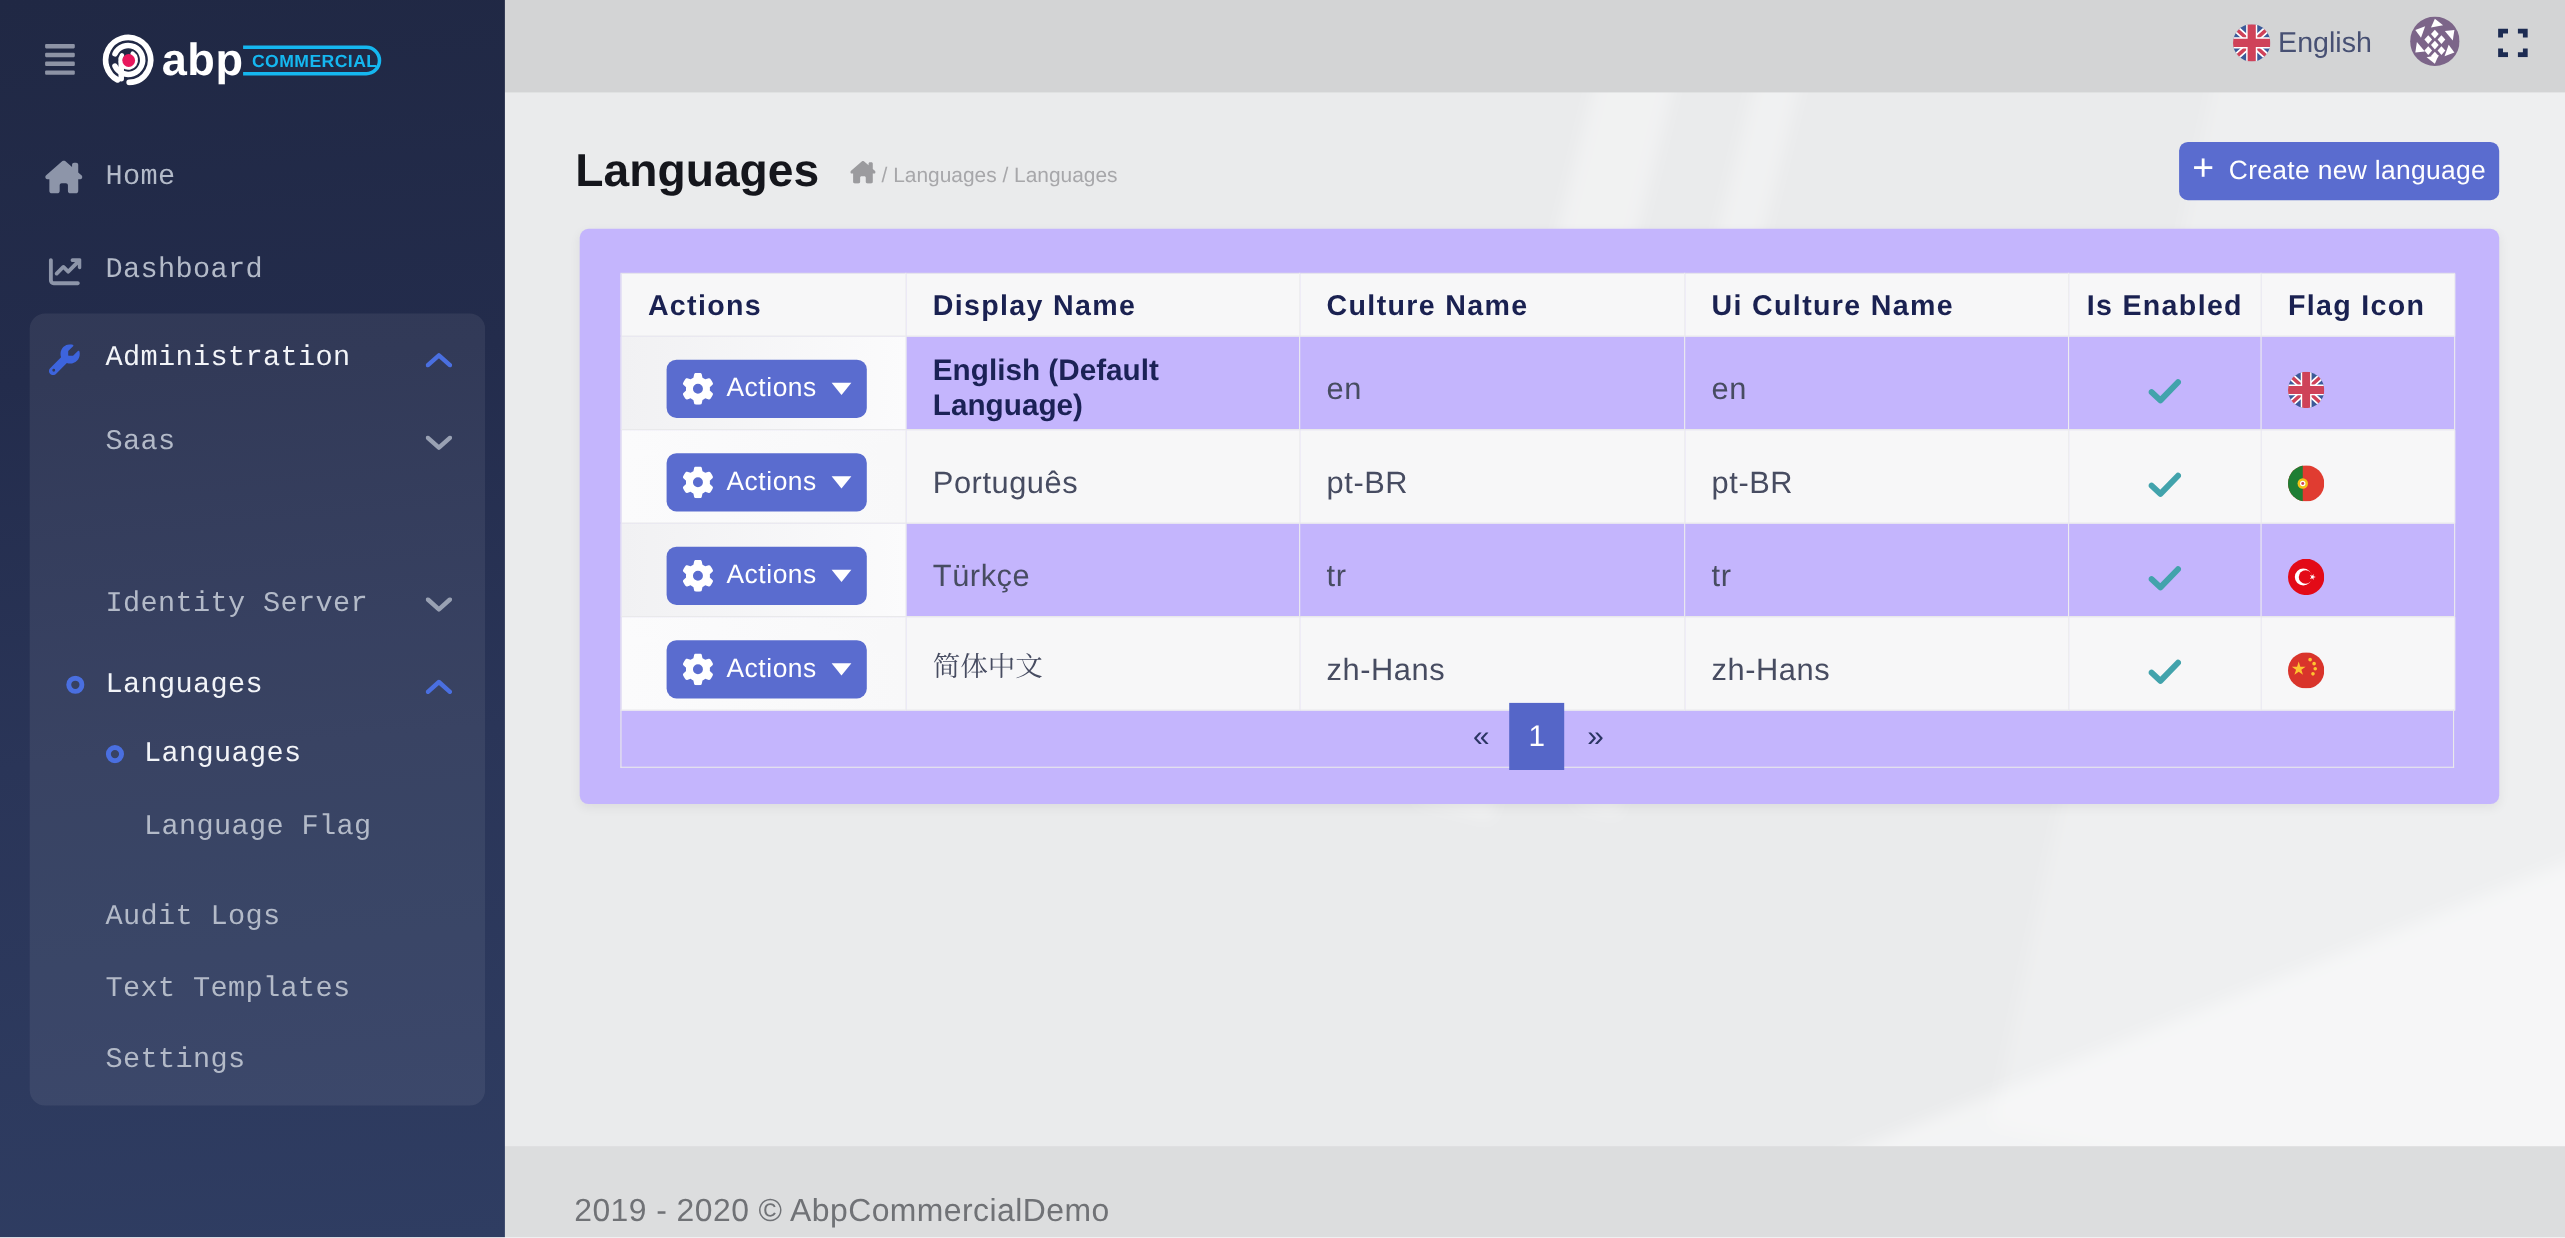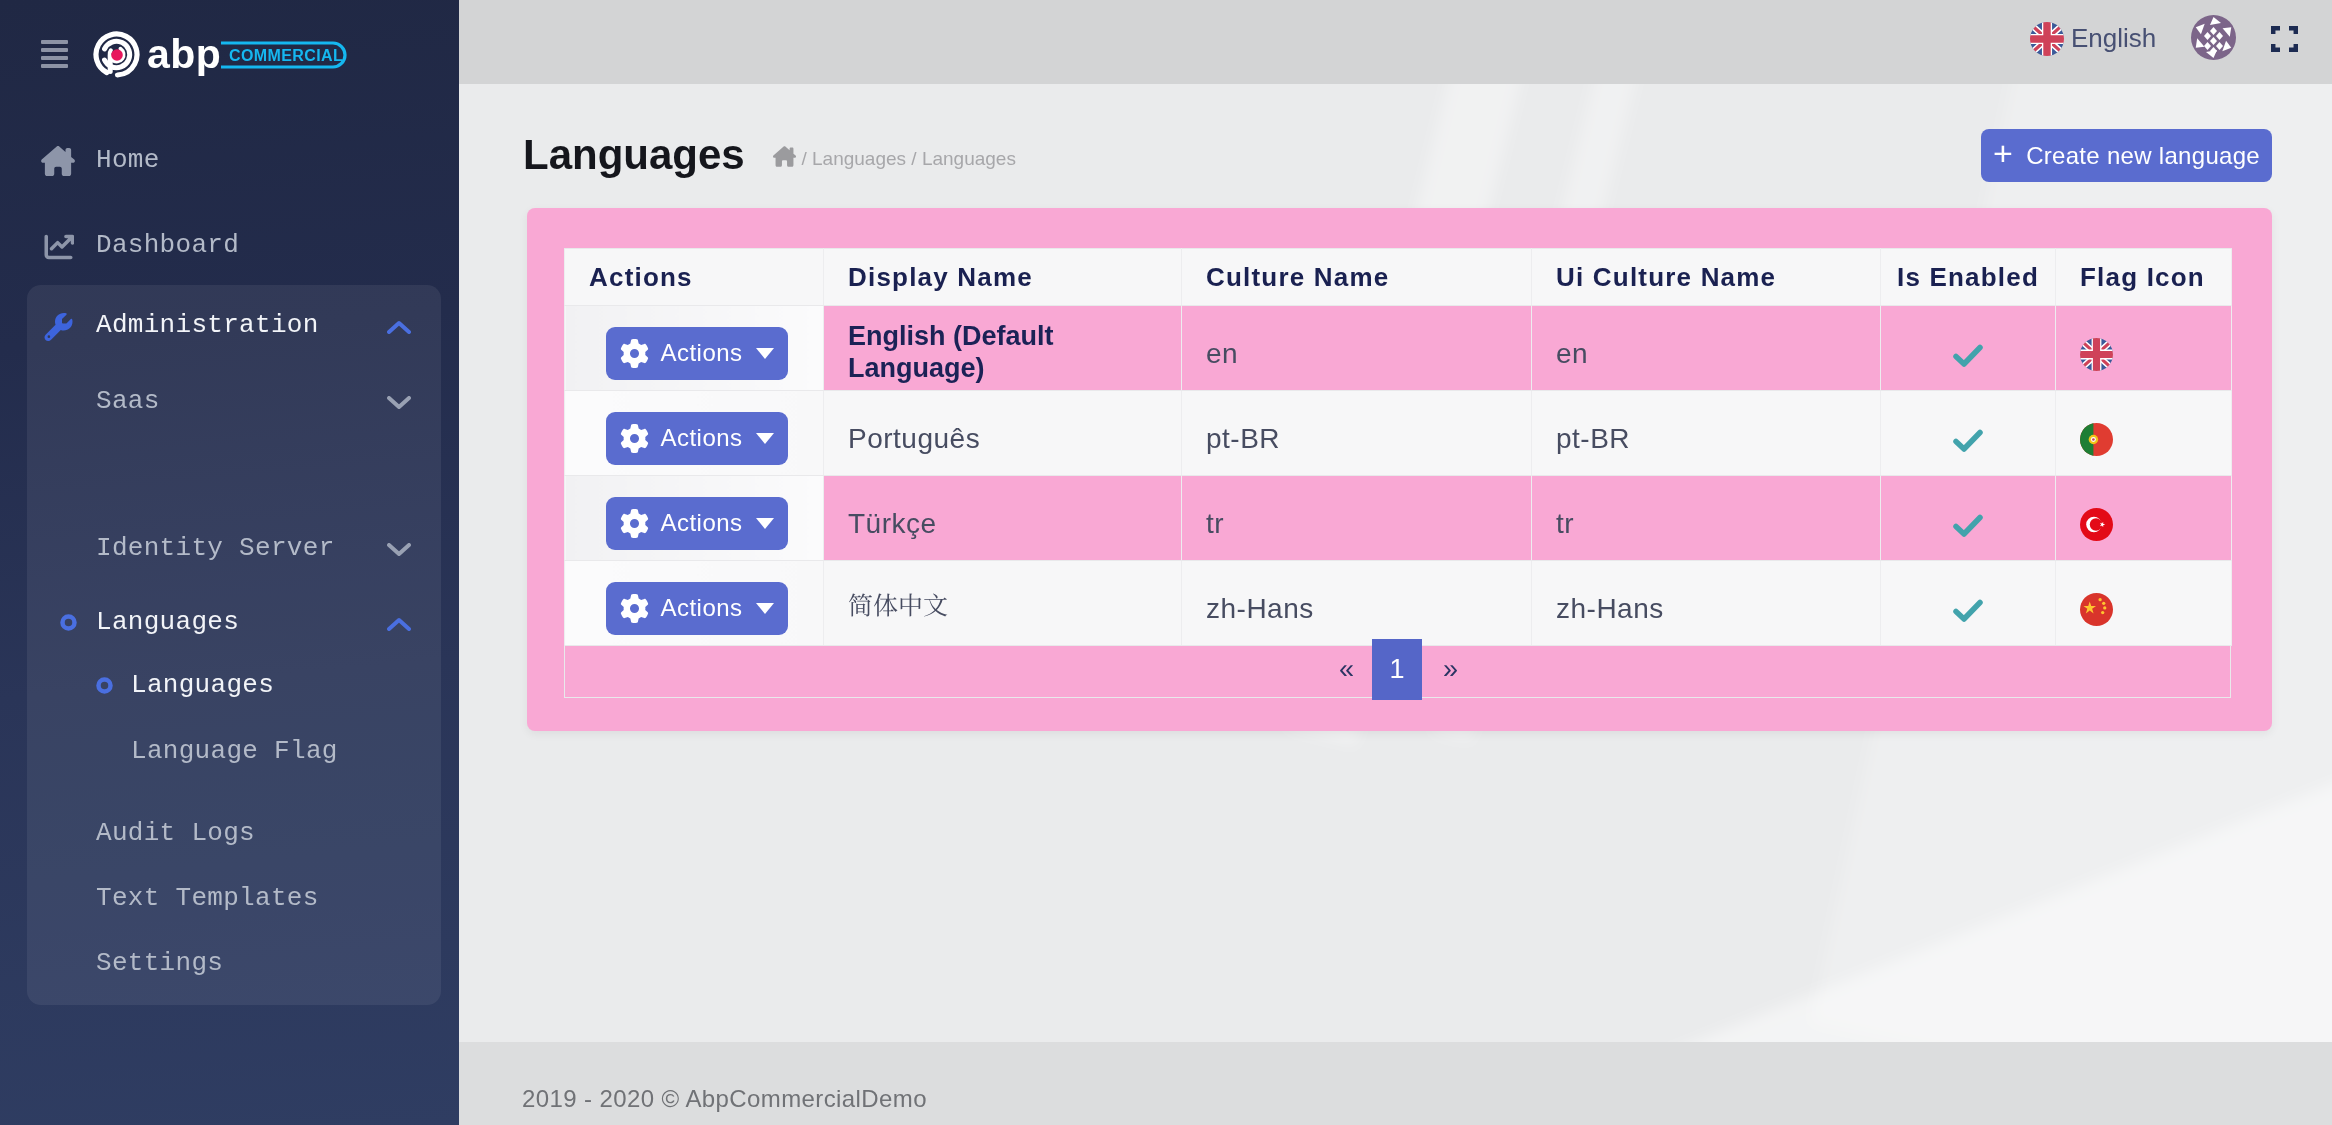--- a/index.html
+++ b/index.html
@@ -32,41 +32,41 @@
 
 .wmb { position:absolute; z-index:1; filter:blur(7px); }
 
 
 #titlerow { position:absolute; left:523px; top:131px; z-index:3; }
 h1 { font-size:42px; letter-spacing:-2px; color:#15161c; letter-spacing:0px; font-weight:bold; display:inline-block; vertical-align:middle; }
 #crumb { display:inline-block; vertical-align:middle; margin-left:24px; color:#a7a7aa; font-size:19px; margin-top:6px; letter-spacing:0px; }
 #createbtn { position:absolute; left:1981px; top:129px; width:291px; height:53px; background:#5a6ccf; border-radius:8px; color:#fff; font-size:24px; letter-spacing:0.3px; display:flex; align-items:center; justify-content:center; z-index:3; }
 #createbtn .plus { font-size:34px; margin-right:13px; margin-top:-4px; }
 
-#card { position:absolute; left:527px; top:208px; width:1745px; height:523px; background:#f9a8d4; border-radius:8px; box-shadow:0 3px 10px rgba(0,0,0,0.06); z-index:3; }
+#card { position:absolute; left:527px; top:208px; width:1745px; height:523px; background:#c4b5fd; border-radius:8px; box-shadow:0 3px 10px rgba(0,0,0,0.06); z-index:3; }
 #tbl { position:absolute; left:37px; top:40px; width:1667px; border-collapse:collapse; table-layout:fixed; border-left:1px solid #ededef; border-right:1px solid #ededef; border-top:1px solid #ededef; }
 #tbl th { white-space:nowrap; background:#f7f7f8; color:#1a2151; font-size:26px; letter-spacing:1.2px; text-align:left; font-weight:bold; height:57px; padding-left:24px; border:1px solid #e9e9eb; border-left:none; border-right:1px solid #ededef; }
 #tbl td { font-size:28px; letter-spacing:0.5px; color:#474c61; padding-left:24px; padding-top:12px; border-bottom:1px solid #e9e9eb; border-right:1px solid #ededef; height:85px; }
 #tbl th:last-child, #tbl td:last-child { border-right:none; }
 #tbl tr.even td { background:#f7f7f8; }
 #tbl td.ck { text-align:center; padding-left:0; }
 #tbl tr.odd td:first-child { background:linear-gradient(90deg,#f1f1f3,#fbfbfc); }
 #tbl tr.even td:first-child { background:linear-gradient(90deg,#fbfbfc,#f8f8f9); }
 .dnamebold { font-weight:bold; color:#1b2256; line-height:1.2; font-size:27px; letter-spacing:0px; }
 .abtn { display:inline-flex; align-items:center; position:relative; top:-1px; margin-left:17px; width:182px; height:53px; background:#5a6ccf; border-radius:9px; color:#fff; font-size:24px; letter-spacing:0.5px; justify-content:center; }
 .abtn .gear { margin-right:11px; display:flex; }
 .abtn .car { margin-left:13px; width:0; height:0; border-left:9px solid transparent; border-right:9px solid transparent; border-top:11px solid #fff; }
 #pager { position:absolute; left:37px; top:437px; width:1667px; height:53px; border:1px solid #e9e9eb; border-top:none; }
 #pgprev { position:absolute; left:774px; top:9px; color:#2b3563; font-size:27px; }
 #pg1 { position:absolute; left:807px; top:-6px; width:50px; height:61px; background:#5566c8; color:#fff; font-size:27px; display:flex; align-items:center; justify-content:center; }
 #pgnext { position:absolute; left:878px; top:9px; color:#2b3563; font-size:27px; }
 
 
 #footer { position:absolute; left:459px; top:1042px; width:1873px; height:83px; background:#dcddde; z-index:2; }
-#footer .t { position:absolute; left:63px; top:43px; font-size:24px; color:#707276; letter-spacing:0.4px; }
+#footer .t { position:absolute; left:63px; top:43px; font-size:29px; color:#707276; letter-spacing:0.4px; }
 </style>
 </head>
 <body>
 <div id="page">
 
   <div class="wmb" style="left:1395px; top:-150px; width:70px; height:900px; transform:rotate(14deg); background:rgba(255,255,255,0.33);"></div>
   <div class="wmb" style="left:1540px; top:-150px; width:40px; height:900px; transform:rotate(14deg); background:rgba(255,255,255,0.30);"></div>
   <div class="wmb" style="left:1950px; top:-300px; width:600px; height:1400px; transform:rotate(12deg); background:rgba(255,255,255,0.20);"></div>
   <div class="wmb" style="left:1350px; top:910px; width:1400px; height:300px; transform:rotate(-22deg); background:rgba(255,255,255,0.45);"></div>
 

